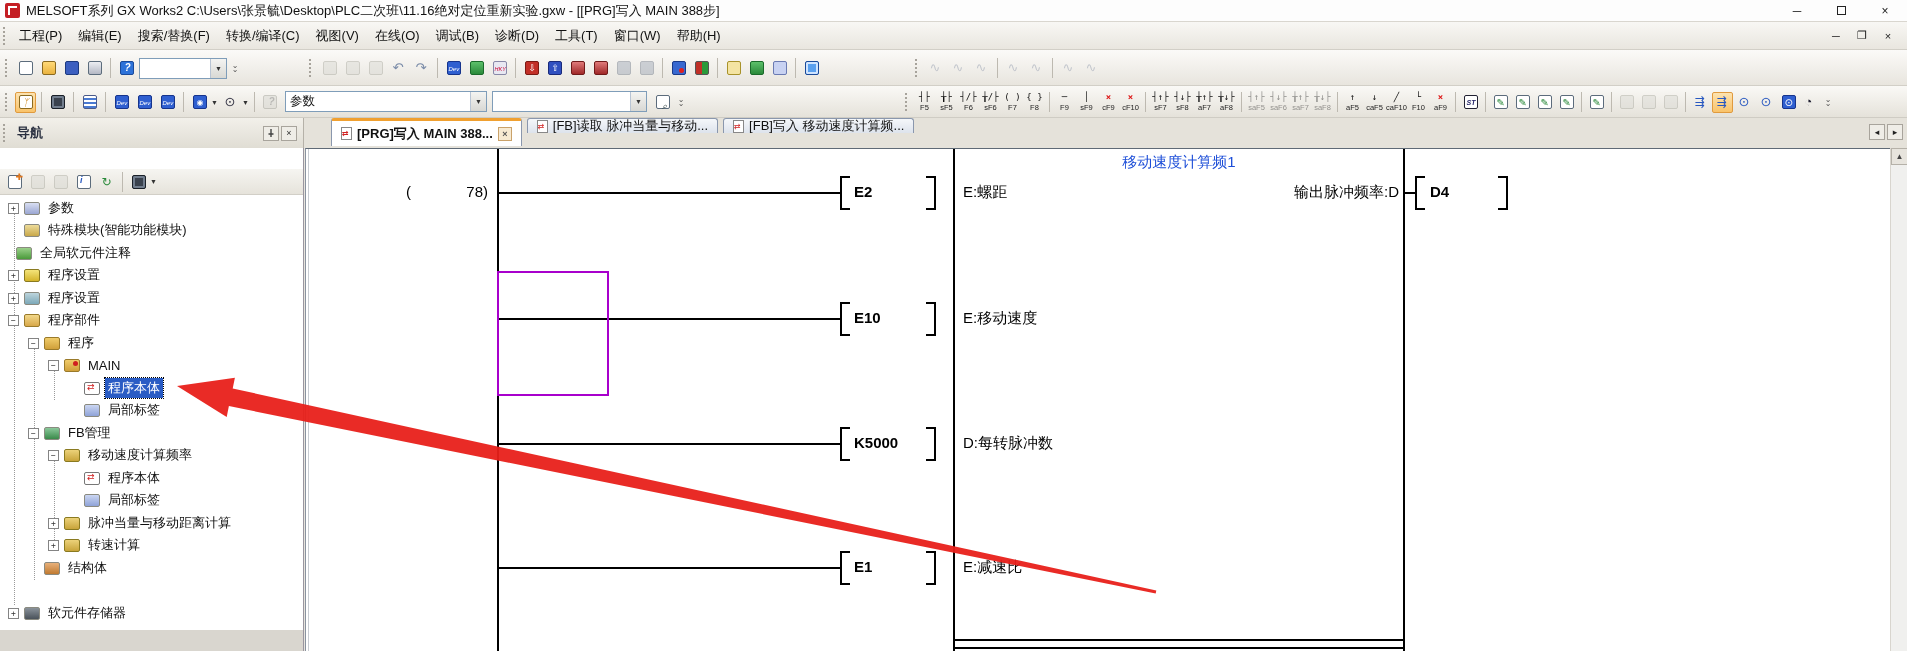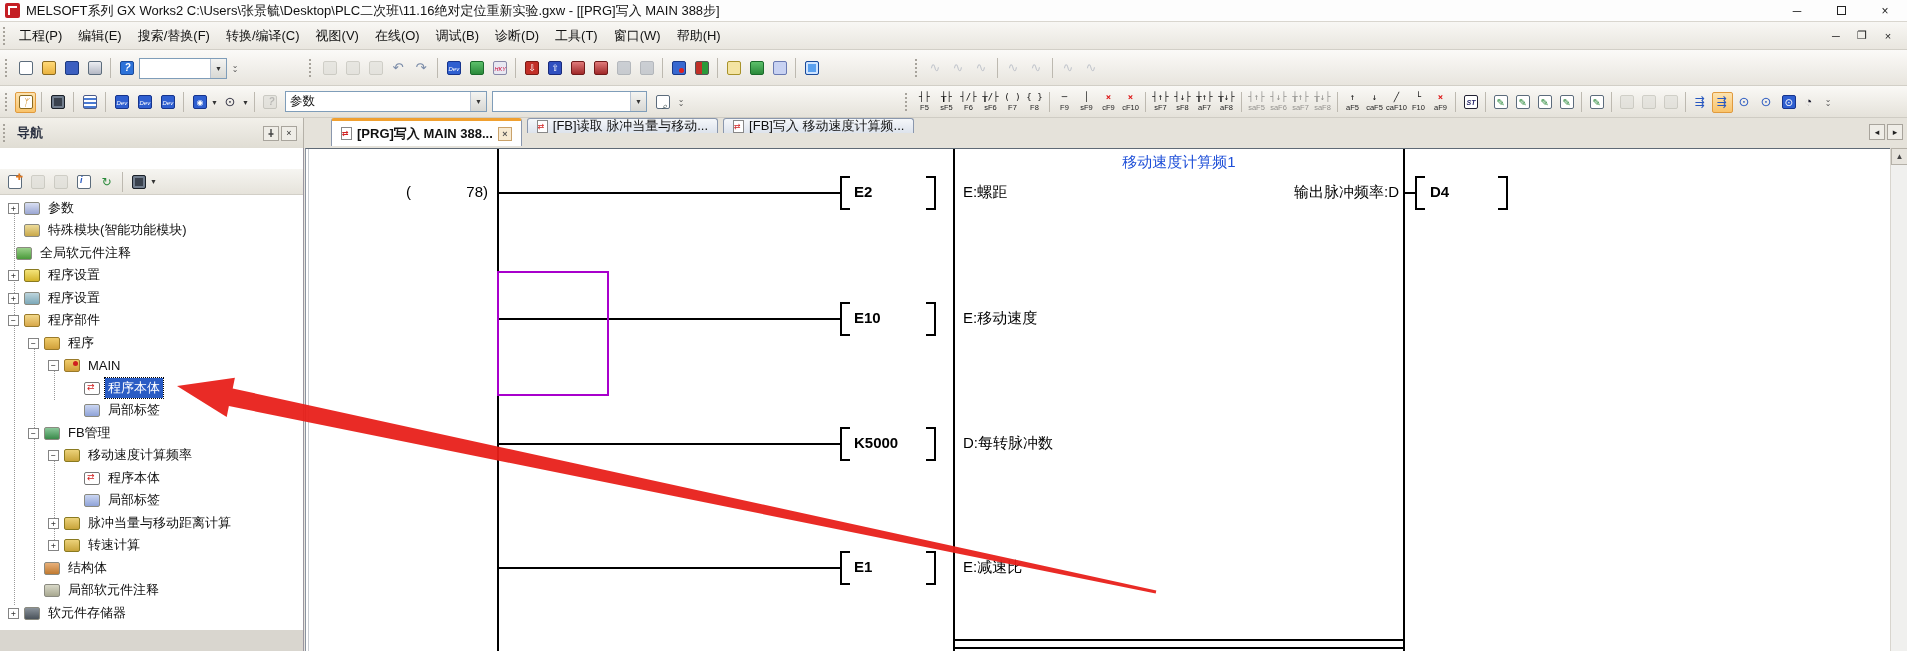--- a/index.html
+++ b/index.html
@@ -672,25 +672,20 @@
       <div class="ti" style="top:339px;padding-left:48px;">
           <span class="tg">+</span>
           <span class="ticon i-fbitem"></span>
           <span class="tl">转速计算</span>
         </div>
       <div class="ti" style="top:362px;padding-left:28px;">
           <span class="tg none">+</span>
           <span class="ticon i-struct"></span>
           <span class="tl">结构体</span>
         </div>
-      <div class="ti" style="top:384px;padding-left:28px;">
-          <span class="tg none">+</span>
-          <span class="ticon i-lcomment"></span>
-          <span class="tl">局部软元件注释</span>
-        </div>
       <div class="ti" style="top:407px;padding-left:8px;">
           <span class="tg">+</span>
           <span class="ticon i-devmem"></span>
           <span class="tl">软元件存储器</span>
         </div>
     </div>
     <div id="navfoot"></div>
   </div>
 
   <div id="editor">

